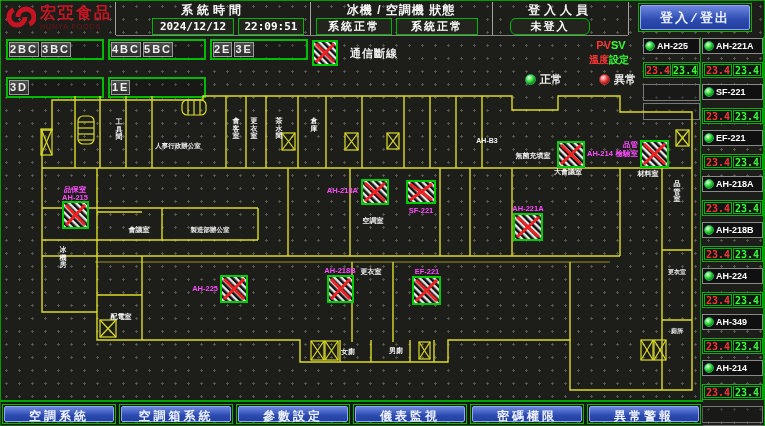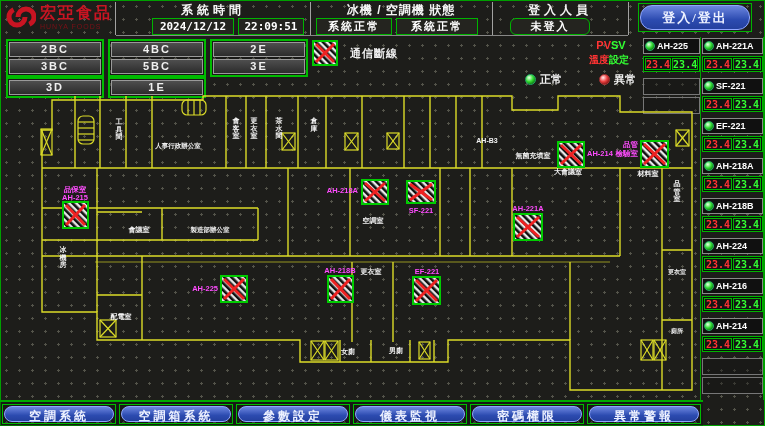--- a/index.html
+++ b/index.html
@@ -18,46 +18,46 @@
   .sep-h{position:absolute;height:1px;background:#cfcfcf;opacity:.6;}
   .hdr-label{position:absolute;color:#f5f5f5;font-size:12px;font-weight:bold;letter-spacing:4px;text-align:center;}
   .gbox{position:absolute;border:1px solid #00b400;background:#24241f;color:#fff;
         font-size:11px;font-weight:bold;text-align:center;line-height:15px;
         font-family:"DejaVu Sans Mono","Liberation Mono",monospace;}
   .logo{position:absolute;left:6px;top:2px;display:flex;align-items:center;gap:4px;}
   .logo-text{display:flex;flex-direction:column;line-height:1;}
   .logo-title{color:#c81422;font-size:16px;font-weight:bold;letter-spacing:2px;}
   .logo-sub{color:#7c1016;font-size:7px;letter-spacing:1px;margin-top:2px;}
   .blue-btn{background:linear-gradient(#6c86df,#2c4bb0 60%,#24409e);border:1px solid #8fa6ff;
-            border-radius:12px;color:#eef2ff;font-weight:bold;cursor:pointer;
-            font-family:Liberation Serif, serif;}
+            border-radius:2px;color:#eef2ff;font-weight:bold;cursor:pointer;
+            font-family:Liberation Mono, monospace;}
   .login-frame{position:absolute;left:638px;top:3px;width:114px;height:29px;border:1px solid #00b400;padding:1px;box-sizing:border-box;}
   .login-frame .blue-btn{width:100%;height:100%;font-size:13px;letter-spacing:2px;}
   
   .fgroup{position:absolute;width:98px;border:2px solid #00bb00;padding:1px;box-sizing:border-box;
-          display:flex;flex-direction:column;gap:2px;background:rgba(0,0,0,.15);}
+          display:flex;flex-direction:row;gap:2px;background:rgba(0,0,0,.15);}
   .floor-btn{height:15px;background:linear-gradient(#4e4e4e,#2c2c2c);border:1px solid #9a9a9a;
              color:#f0f0f0;font-size:11px;font-weight:bold;letter-spacing:2px;line-height:13px;
              text-align:center;cursor:pointer;font-family:"Liberation Sans",sans-serif;padding:0;}
   
   .legend-row{position:absolute;display:flex;align-items:center;gap:4px;color:#f0f0f0;font-size:11px;font-weight:bold;}
   .led{width:11px;height:11px;border-radius:50%;border:1px solid #2a6;box-sizing:border-box;
        background:radial-gradient(circle at 35% 30%,#eaffea,#33dd33 45%,#0a6a0a 85%);}
   .led.red{border-color:#a33;background:radial-gradient(circle at 35% 30%,#ffecec,#ee4444 45%,#7a0d0d 85%);}
   .pvsv{position:absolute;display:flex;justify-content:center;align-items:center;font-weight:bold;}
   .red-t{color:#ff3333;} .grn-t{color:#33ff33;}
   
   .equip-col{position:absolute;display:flex;flex-direction:column;}
   .unit{margin-bottom:6px;}
   .tile{height:16px;background:#101010;border:1px solid #8a8a8a;display:flex;align-items:center;
         gap:2px;padding:0 1px;box-sizing:border-box;cursor:pointer;}
   .tile .led{width:10px;height:10px;flex:none;}
   .tile-name{color:#fff;font-size:9px;font-weight:bold;white-space:nowrap;
              font-family:"Liberation Sans",sans-serif;letter-spacing:0;}
-  .vals{margin-top:2px;height:16px;border:1px solid #00b400;padding:1px;box-sizing:border-box;
+  .vals{margin-top:8px;height:16px;border:1px solid #00b400;padding:1px;box-sizing:border-box;
         display:flex;gap:1px;background:#0c0c0c;}
   .vbox{flex:1;border:1px solid #00b400;background:#141414;text-align:center;font-size:10px;
         font-weight:bold;line-height:11px;font-family:"DejaVu Sans Mono","Liberation Mono",monospace;}
   .slot-empty{height:15px;border:1px solid #777;background:rgba(20,20,20,.4);margin-bottom:2px;}
   .green-vline{position:absolute;width:1px;background:#00a000;}
   
   .nav{position:absolute;left:0;top:400px;width:703px;height:26px;border-top:2px solid #00aa00;
        display:flex;gap:3px;padding:2px 2px;box-sizing:border-box;background:rgba(10,10,10,.3);}
   .nav-frame{flex:1;border:1px solid #00bb00;padding:1px;box-sizing:border-box;}
   .nav-frame .blue-btn{width:100%;height:100%;font-size:12px;letter-spacing:3px;}
@@ -226,21 +226,21 @@
           <span class="tile-name">AH-224</span>
         </div>
         <div class="vals">
           <div class="vbox red-t">23.4</div>
           <div class="vbox grn-t">23.4</div>
         </div>
       </div>
       <div class="unit">
         <div class="tile">
           <span class="led"></span>
-          <span class="tile-name">AH-216</span>
+          <span class="tile-name">AH-349</span>
         </div>
         <div class="vals">
           <div class="vbox red-t">23.4</div>
           <div class="vbox grn-t">23.4</div>
         </div>
       </div>
       <div class="unit">
         <div class="tile">
           <span class="led"></span>
           <span class="tile-name">AH-214</span>

